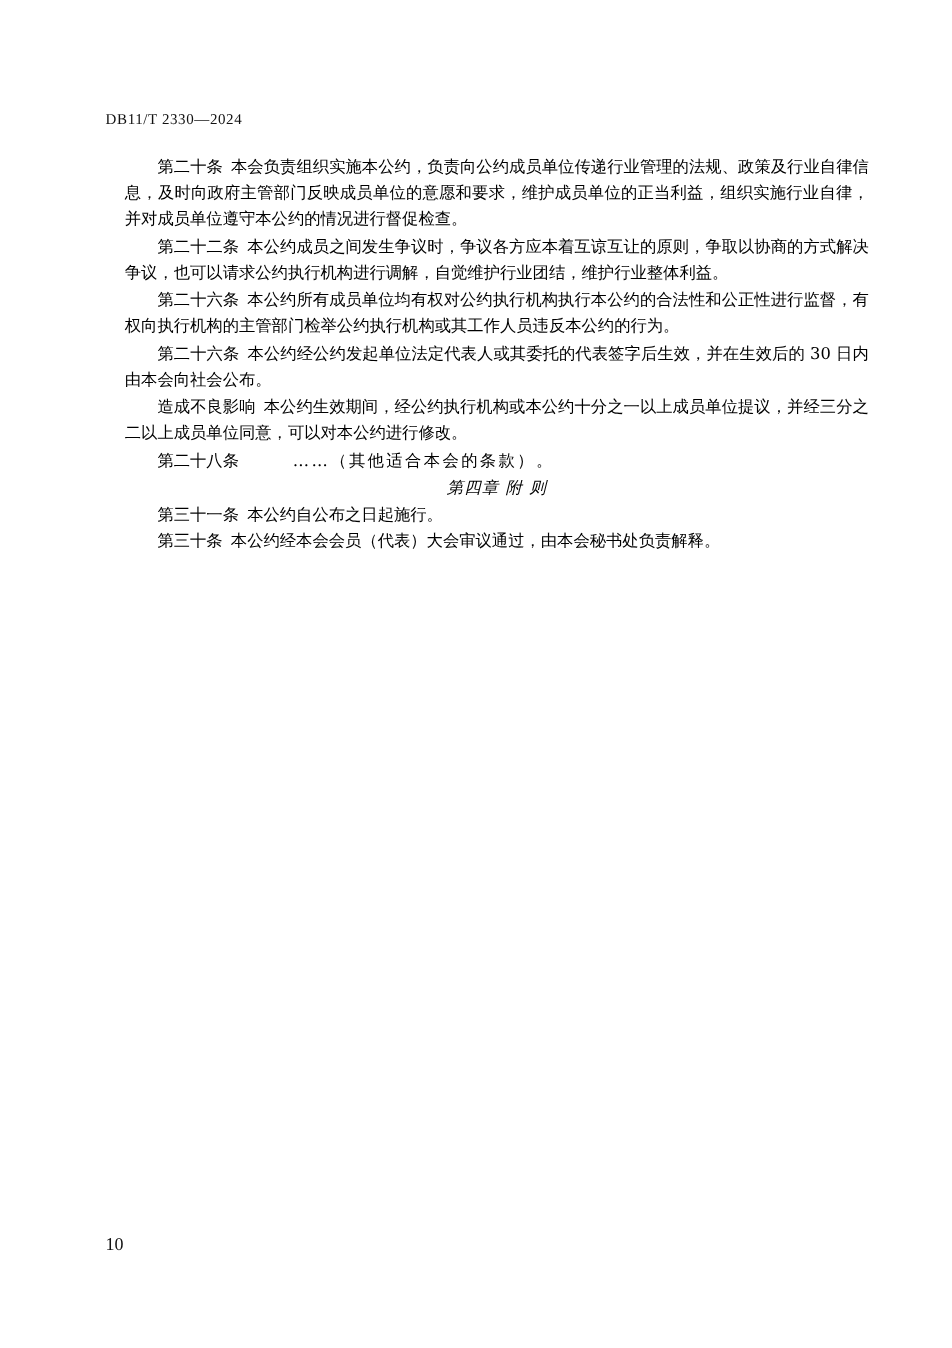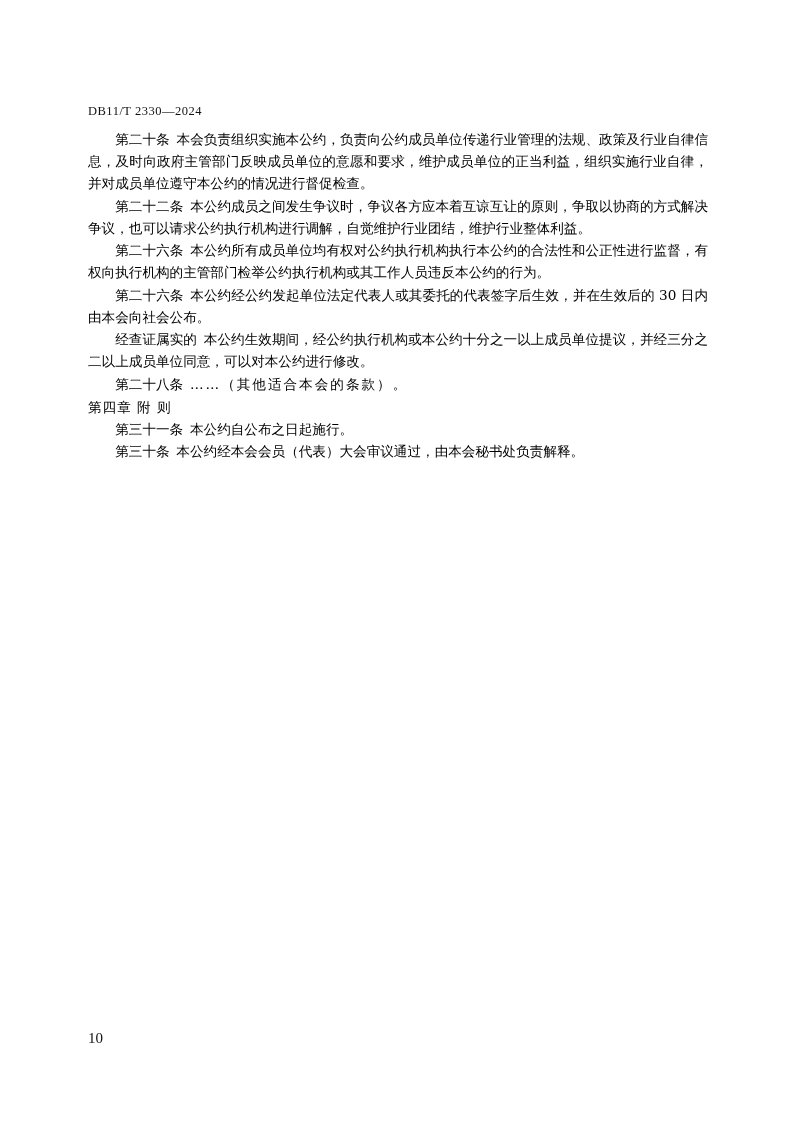--- a/index.html
+++ b/index.html
@@ -14,60 +14,62 @@
   .page {
     position: relative;
     width: 793px;
     height: 1123px;
     background: #ffffff;
     overflow: hidden;
     box-sizing: border-box;
   }
   .header {
     position: absolute;
-    top: 104px;
+    top: 92px;
     left: 88px;
     font-family: "Liberation Serif", "DejaVu Serif", serif;
     font-size: 12.5px;
     letter-spacing: 0.5px;
     color: #111;
   }
   .content {
     position: absolute;
     top: 128px;
-    left: 88px;
+    left: 104px;
     width: 620px;
     font-size: 13.6px;
     line-height: 1.62;
     text-align: justify;
     color: #000;
   }
   .para {
     margin: 0 0 0.5px 0;
     text-indent: 2em;
     text-align: justify;
     text-justify: inter-ideograph;
   }
   .para .art {
     margin-right: 0.5em;
   }
   .center {
-    text-align: left;
+    text-align: center;
     text-indent: 0;
     margin: 1px 0 0 0;
     letter-spacing: 1px;
+    font-style: italic;
   }
   .blank {
     display: inline-block;
     min-width: 4.2em;
     border-bottom: 1px solid #000;
     vertical-align: -1px;
   }
   .dots {
     letter-spacing: 2px;
+    margin-left: 38px;
   }
   .footer {
     position: absolute;
     left: 88px;
     top: 1030px;
     font-family: "Liberation Serif", "DejaVu Serif", serif;
     font-size: 15px;
     color: #111;
   }
 </style>
@@ -95,21 +97,21 @@
 
     <p class="para">
       <span class="art">第二十六条</span><span>本公约所有成员单位均有权对公约执行机构执行本公约的合法性和公正性进行监督，有权向执行机构的主管部门检举公约执行机构或其工作人员违反本公约的行为。</span>
     </p>
 
     <p class="para">
       <span class="art">第二十六条</span><span>本公约经公约发起单位法定代表人或其委托的代表签字后生效，并在生效后的 30 日内由本会向社会公布。</span>
     </p>
 
     <p class="para">
-      <span class="art">经查证属实的</span><span>本公约生效期间，经公约执行机构或本公约十分之一以上成员单位提议，并经三分之二以上成员单位同意，可以对本公约进行修改。</span>
+      <span class="art">造成不良影响</span><span>本公约生效期间，经公约执行机构或本公约十分之一以上成员单位提议，并经三分之二以上成员单位同意，可以对本公约进行修改。</span>
     </p>
 
     <p class="para">
       <span class="art">第二十八条</span><span class="dots">……（其他适合本会的条款）。</span>
     </p>
 
     <p class="para center">第四章 附 则</p>
 
 
     <p class="para">

